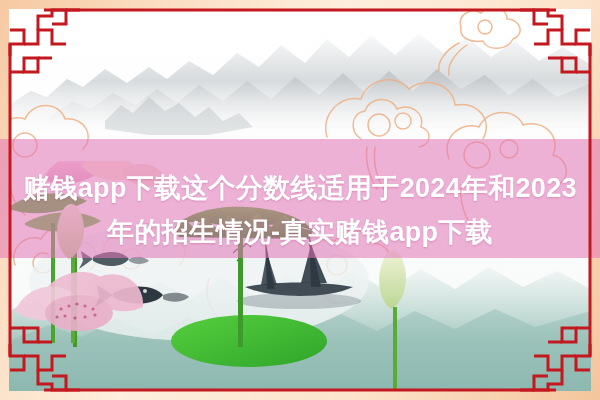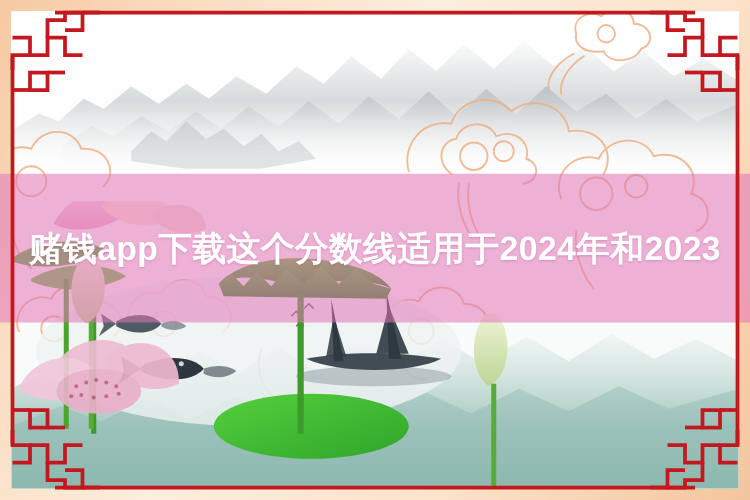--- a/index.html
+++ b/index.html
@@ -26,21 +26,21 @@
   
   .lotus{position:absolute;left:0;bottom:0;width:100%;height:230px;}
 
   
   .frame{position:absolute;inset:0;pointer-events:none;}
 
   
   .band{position:absolute;left:0;top:139px;width:600px;height:119px;
         background:rgba(226,118,183,0.56);}
 
-  .band-txt{position:absolute;left:0;top:139px;width:600px;height:119px;
+  .band-txt{position:absolute;left:0;top:150px;width:600px;height:119px;
             display:flex;flex-direction:column;align-items:center;justify-content:center;
             text-align:center;}
   .band-txt .ln{color:#ffffff;font-size:27px;font-weight:700;line-height:44px;
                 letter-spacing:.3px;white-space:nowrap;
                 text-shadow:0 1px 2px rgba(150,50,110,.28);}
 </style>
 </head>
 <body>
 
 <div id="banner">
@@ -269,15 +269,16 @@
       <path d="M38,30 L38,16 L52,16 L52,10 L66,10 L66,24 L52,24"></path>
       <path d="M24,58 L38,58 L38,72 L24,72 L24,58 Z"></path>
       <path d="M10,72 L24,72"></path>
       <path d="M38,58 L52,58"></path>
       <path d="M66,10 L80,10"></path>
     </g>
   </svg>
 
   <div class="band-txt">
     <div class="ln">赌钱app下载这个分数线适用于2024年和2023</div>
+    <div class="ln">年的招生情况-真实赌钱app下载</div>
   </div>
 
 </div>
 
 </body></html>

